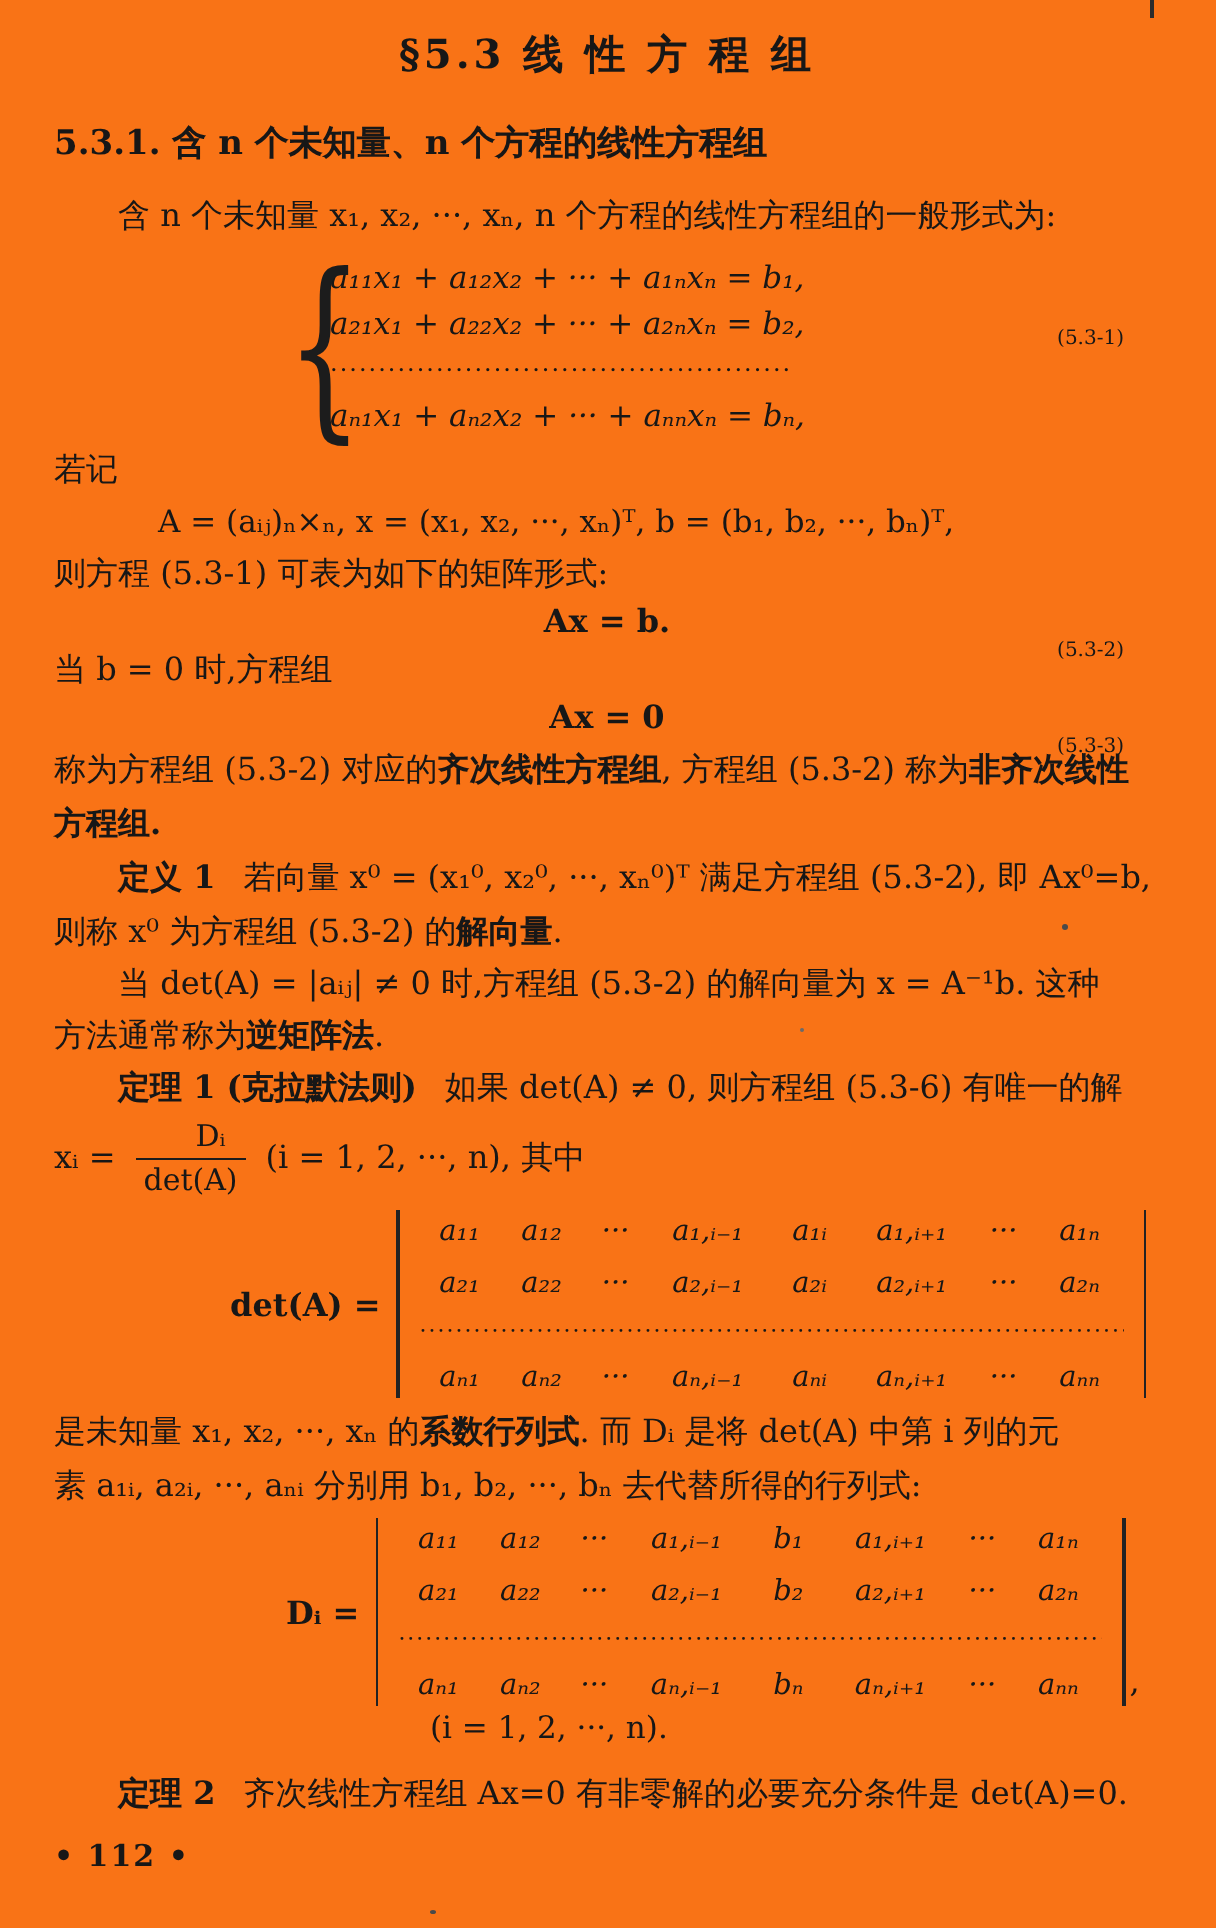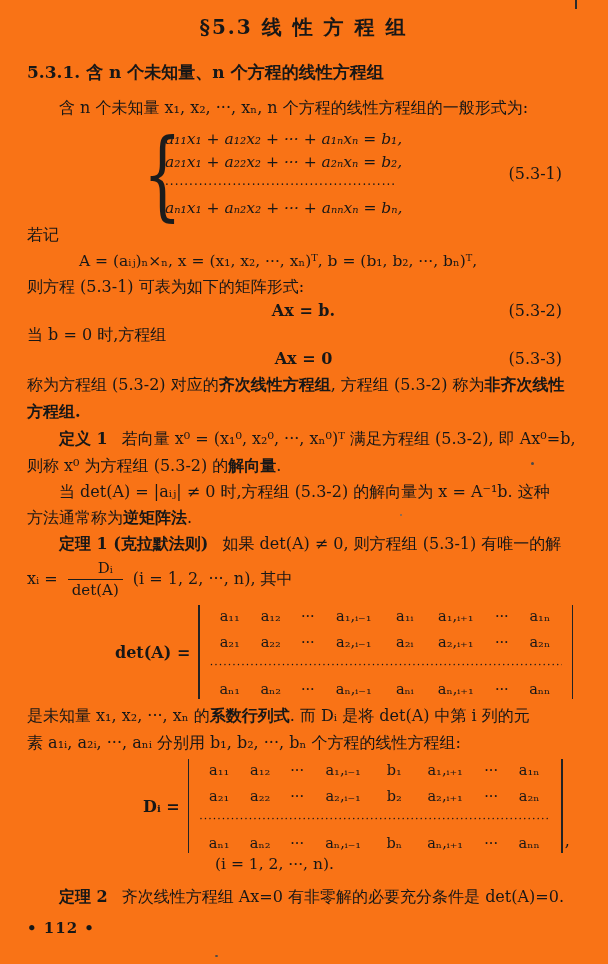--- a/index.html
+++ b/index.html
@@ -26,48 +26,48 @@
     font-size:98px; line-height:92px; font-weight:normal;
     transform:scaleX(0.62); transform-origin:left center; width:22px;
     display:inline-block; color:#1c1c1c;
   }
   .eqlines { display:flex; flex-direction:column; }
   .mathline { font-style:italic; font-size:15.5px; line-height:23px; white-space:nowrap; }
   .dotsline {
     line-height:23px; font-size:12px; letter-spacing:1px; overflow:hidden;
     white-space:nowrap; width:232px; font-style:normal;
   }
-  .eqlabel { position:absolute; right:18px; font-size:16px; font-style:normal; }
+  .eqlabel { position:absolute; right:18px; font-size:10px; font-style:normal; }
   .eqsys .eqlabel { top:38px; }
   
   .lead { line-height:25px; }
   .lh24 { line-height:24px; }
   .notation-formula { line-height:28px; padding-left:52px; font-size:15.5px; white-space:nowrap; }
   .eqrow { position:relative; text-align:center; line-height:24px; }
   .eqrow .formula { font-weight:600; font-size:16px; }
-  .eqrow .eqlabel { top:0; }
+  .eqrow .eqlabel { top:15px; }
   .body27 { line-height:27px; }
   .body26 { line-height:26px; }
   .body25 { line-height:25px; }
   b.termlabel { margin-right:14px; }
   
   .cramer { display:flex; align-items:center; height:46px; line-height:46px; }
   .frac { display:inline-flex; flex-direction:column; margin:0 10px; text-align:right; }
   .frac .num { border-bottom:1.4px solid #1c1c1c; padding:0 10px 1px; line-height:19px; font-size:15px; }
   .frac .den { padding:1px 4px 0; line-height:19px; font-size:15px; }
   
   .detblock { display:flex; align-items:center; }
   .detA-block { margin-left:88px; height:100px; }
   .detD-block { margin-left:116px; height:100px; }
   .detlabel { font-weight:bold; font-size:16px; white-space:nowrap; margin-right:8px; }
   .det-bar { width:1.5px; background:#232323; align-self:stretch; margin:3px 0; }
   .mtx { padding:0 10px; }
   .mtx-row {
     display:grid; grid-template-columns:40px 42px 32px 60px 42px 60px 32px 44px;
-    justify-items:center; line-height:26px; font-size:14.5px;
+    justify-items:center; line-height:26px; font-style:italic; font-size:14.5px;
   }
   .mtx-dots {
     line-height:21px; font-size:11px; letter-spacing:1px; overflow:hidden;
     white-space:nowrap; width:352px; font-style:normal;
   }
   .det-period { align-self:flex-end; margin:0 0 6px 2px; }
   .indexline { line-height:16px; padding-left:188px; font-size:15.5px; }
   .thm2 { margin-top:12px; line-height:25px; }
   .pagenum { margin-top:10px; font-weight:bold; font-size:15px; letter-spacing:1px; }
   
@@ -118,21 +118,21 @@
     <span class="formula math">Ax = 0</span>
     <span class="eqlabel">(5.3-3)</span>
   </div>
 
   <p class="body27"><span>称为方程组 (5.3-2) 对应的</span><b>齐次线性方程组</b><span>, 方程组 (5.3-2) 称为</span><b>非齐次线性</b><br><b>方程组.</b></p>
 
   <p class="body27 indent"><b class="termlabel">定义 1</b><span>若向量 x⁰ = (x₁⁰, x₂⁰, ···, xₙ⁰)ᵀ 满足方程组 (5.3-2), 即 Ax⁰=b,</span><br><span>则称 x⁰ 为方程组 (5.3-2) 的</span><b>解向量</b><span>.</span></p>
 
   <p class="body26 indent"><span>当 det(A) = |aᵢⱼ| ≠ 0 时,方程组 (5.3-2) 的解向量为 x = A⁻¹b. 这种</span><br><span>方法通常称为</span><b>逆矩阵法</b><span>.</span></p>
 
-  <p class="body25 indent"><b class="termlabel">定理 1 (克拉默法则)</b><span>如果 det(A) ≠ 0, 则方程组 (5.3-1) 有唯一的解</span></p>
+  <p class="body25 indent"><b class="termlabel">定理 1 (克拉默法则)</b><span>如果 det(A) ≠ 0, 则方程组 (5.3-6) 有唯一的解</span></p>
 
   <div class="cramer">
     <span class="math">xᵢ =</span>
     <span class="frac">
       <span class="num math">Dᵢ</span>
       <span class="den">det(A)</span>
     </span>
     <span>(i = 1, 2, ···, n), 其中</span>
   </div>
 
@@ -168,21 +168,21 @@
           <span>aₙ,ᵢ₋₁</span>
           <span>aₙᵢ</span>
           <span>aₙ,ᵢ₊₁</span>
           <span>···</span>
           <span>aₙₙ</span>
         </div>
     </div>
     <div class="det-bar"></div>
   </div>
 
-  <p class="body27"><span>是未知量 x₁, x₂, ···, xₙ 的</span><b>系数行列式</b><span>. 而 Dᵢ 是将 det(A) 中第 i 列的元</span><br><span>素 a₁ᵢ, a₂ᵢ, ···, aₙᵢ 分别用 b₁, b₂, ···, bₙ 个方程的线性方程组:</span></p>
+  <p class="body27"><span>是未知量 x₁, x₂, ···, xₙ 的</span><b>系数行列式</b><span>. 而 Dᵢ 是将 det(A) 中第 i 列的元</span><br><span>素 a₁ᵢ, a₂ᵢ, ···, aₙᵢ 分别用 b₁, b₂, ···, bₙ 去代替所得的行列式:</span></p>
 
   <div class="detblock detD-block">
     <span class="detlabel math">Dᵢ =</span>
     <div class="det-bar"></div>
     <div class="mtx">
       <div class="mtx-row">
           <span>a₁₁</span>
           <span>a₁₂</span>
           <span>···</span>
           <span>a₁,ᵢ₋₁</span>

